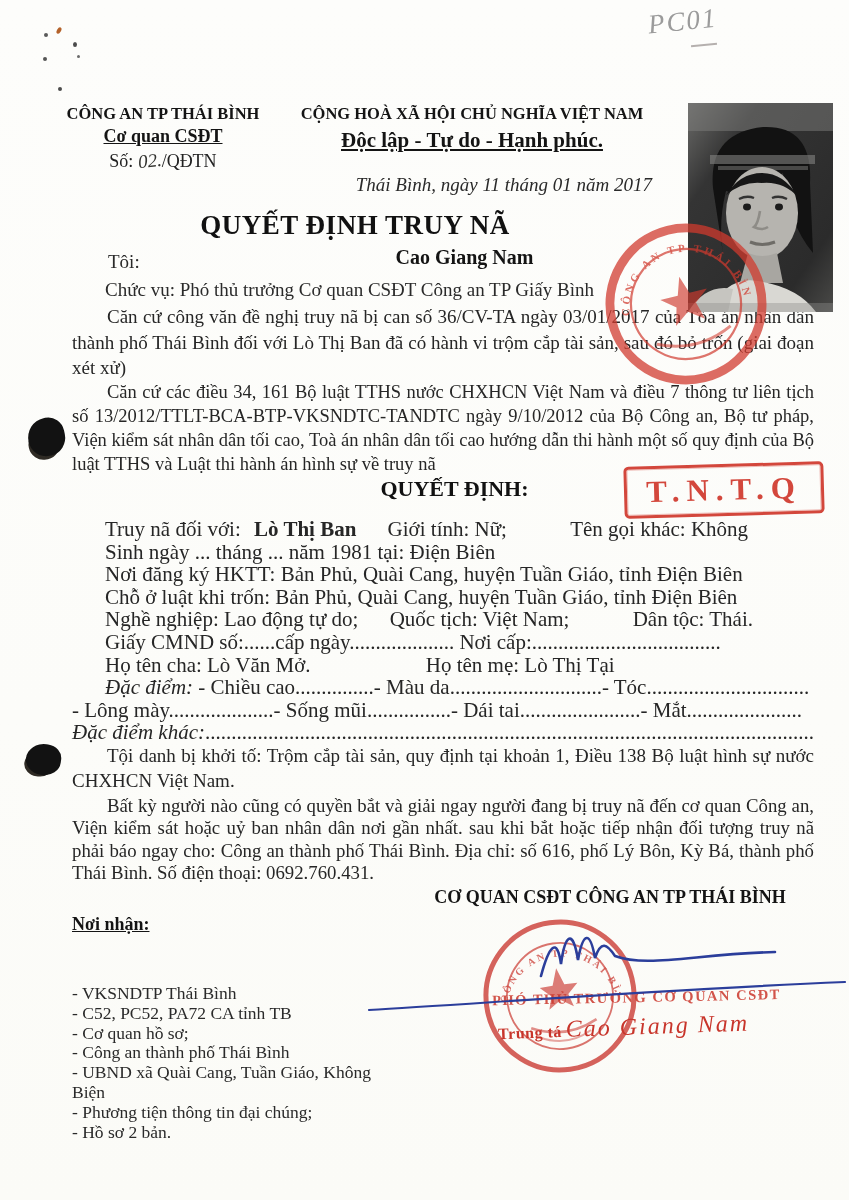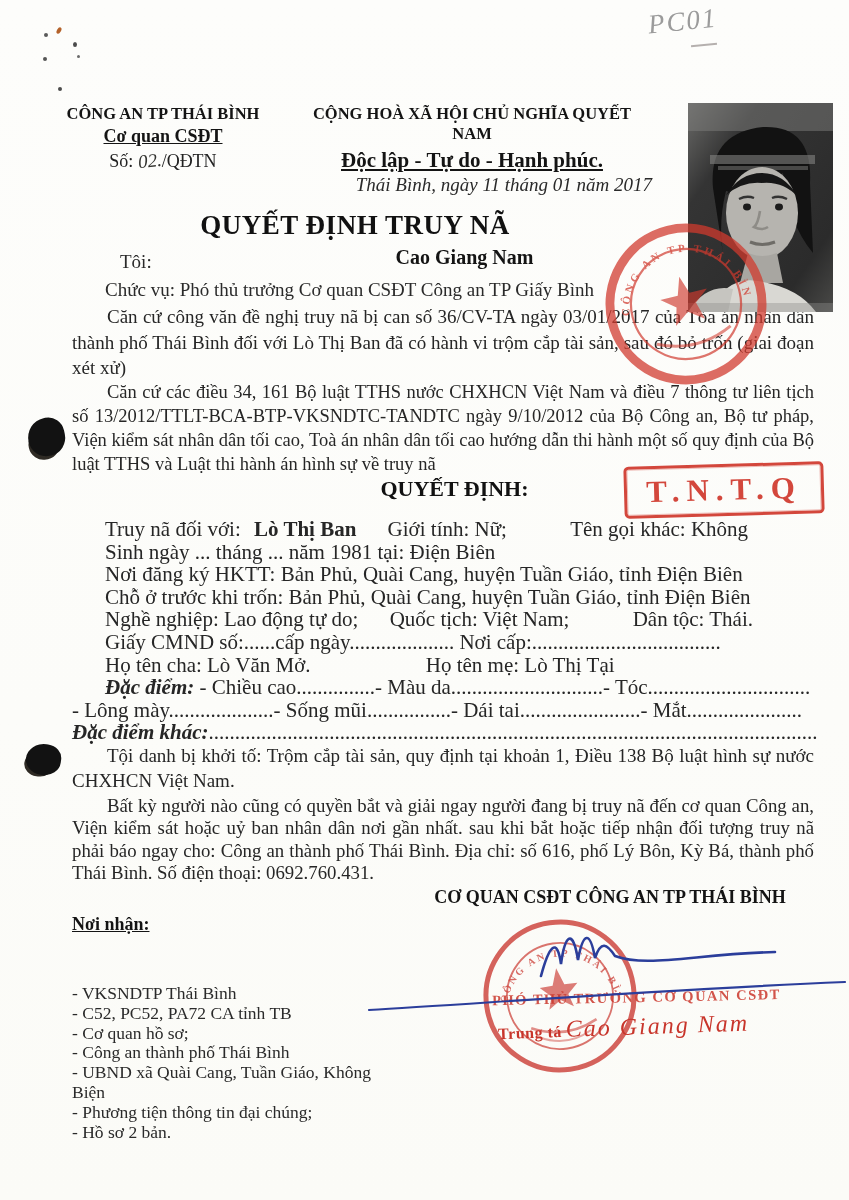--- a/index.html
+++ b/index.html
@@ -16,34 +16,34 @@
   .hdr-left{left:48px;top:104px;width:230px;text-align:center;}
   .hdr-left .l1{font-size:16.5px;font-weight:bold;color:#141414;}
   .hdr-left .l2{font-size:18px;font-weight:bold;text-decoration:underline;margin-top:2px;color:#141414;}
   .hdr-left .l3{font-size:18px;margin-top:3px;color:#222;}
   .hand{display:inline-block;font-style:italic;transform:rotate(-6deg);color:#33332f;font-size:19px;}
   .hdr-nat{left:292px;top:104px;width:360px;text-align:center;}
   .hdr-nat .l1{font-size:16.5px;font-weight:bold;color:#141414;}
   .hdr-nat .l2{font-size:21px;font-weight:bold;text-decoration:underline;margin-top:4px;color:#141414;}
   .dateline{left:292px;top:174px;width:360px;text-align:right;font-style:italic;font-size:19px;color:#2a2a2a;}
   .doc-title{left:0;top:210px;width:710px;text-align:center;font-size:27px;font-weight:bold;letter-spacing:.5px;color:#111;}
-  .toi{left:120px;top:249px;font-size:19px;}
+  .toi{left:108px;top:249px;font-size:19px;}
   .officer{left:40px;top:246px;width:849px;text-align:center;font-size:20px;font-weight:bold;color:#141414;}
   .chucvu{left:105px;top:277px;font-size:19px;}
   .para1{left:72px;top:304px;width:742px;text-indent:35px;font-size:19px;line-height:25.5px;}
   .para2{left:72px;top:380px;width:742px;text-indent:35px;font-size:18.5px;line-height:24px;}
   .decision-head{left:30px;top:476px;width:849px;text-align:center;font-size:22px;font-weight:bold;color:#111;}
   
   .details{left:72px;top:518px;width:744px;font-size:21px;line-height:22.6px;}
   .dline{padding-left:33px;white-space:nowrap;}
   .dline.cont{padding-left:0;}
   .gap-m{display:inline-block;width:26px;}
   .gap-l{display:inline-block;width:58px;}
   .gap-xl{display:inline-block;width:110px;}
-  .bi{font-weight:bold;font-style:italic;}
+  .bi{font-weight:normal;font-style:italic;}
   .para-crime{left:72px;top:744px;width:742px;text-indent:35px;font-size:19px;line-height:24.5px;}
   .para-arrest{left:72px;top:795px;width:742px;text-indent:35px;font-size:18.8px;line-height:22.4px;}
   .signoff{left:390px;top:887px;width:440px;text-align:center;font-size:18px;font-weight:bold;color:#141414;}
   
   .recip-head{left:72px;top:914px;font-size:18px;font-weight:bold;text-decoration:underline;color:#141414;}
   .recip-list{left:72px;top:984px;width:330px;font-size:17.5px;line-height:19.8px;color:#2a2a2a;}
   
   .pencil{left:648px;top:6px;font-size:27px;color:#9b9b9b;transform:rotate(-6deg);font-style:italic;letter-spacing:2px;}
   .pencil-underline{left:691px;top:44px;width:26px;height:2px;background:#b5b0ae;transform:rotate(-5deg);}
   
@@ -84,21 +84,21 @@
   <div class="abs pencil">PC01</div>
   <div class="abs pencil-underline"></div>
 
   <div class="abs hdr-left">
     <div class="l1">CÔNG AN TP THÁI BÌNH</div>
     <div class="l2">Cơ quan CSĐT</div>
     <div class="l3"><span>Số:</span> <span class="hand">02.</span><span>/QĐTN</span></div>
   </div>
 
   <div class="abs hdr-nat">
-    <div class="l1">CỘNG HOÀ XÃ HỘI CHỦ NGHĨA QUYẾT NAM</div>
+    <div class="l1">CỘNG HOÀ XÃ HỘI CHỦ NGHĨA VIỆT NAM</div>
     <div class="l2">Độc lập - Tự do - Hạnh phúc.</div>
   </div>
   <div class="abs dateline">Thái Bình, ngày 11 tháng 01 năm 2017</div>
 
   <div class="abs photo">
     <svg width="145" height="209" viewBox="0 0 145 209" xmlns="http://www.w3.org/2000/svg">
       <defs>
         <linearGradient id="pbg" x1="0" y1="0" x2="1" y2="1">
           <stop offset="0" stop-color="#6b6b69"></stop>
             <stop offset=".25" stop-color="#343434"></stop>
@@ -152,21 +152,21 @@
 
   <div class="abs details">
     <div class="dline">
       <span>Truy nã đối với:</span>
       <span class="b" style="padding-left:8px;">Lò Thị Ban</span>
       <span class="gap-m"></span><span>Giới tính: Nữ;</span>
       <span class="gap-l"></span><span>Tên gọi khác: Không</span>
     </div>
     <div class="dline">Sinh ngày ... tháng ... năm 1981 tại:  Điện Biên</div>
     <div class="dline">Nơi đăng ký HKTT: Bản Phủ, Quài Cang, huyện Tuần Giáo, tỉnh Điện Biên</div>
-    <div class="dline">Chỗ ở trước khi trốn: Bản Phủ, Quài Cang, huyện Tuần Giáo, tỉnh Điện Biên</div>
+    <div class="dline">Chỗ ở luật khi trốn: Bản Phủ, Quài Cang, huyện Tuần Giáo, tỉnh Điện Biên</div>
     <div class="dline">
       <span>Nghề nghiệp: Lao động tự do;</span>
       <span class="gap-m"></span><span>Quốc tịch: Việt Nam;</span>
       <span class="gap-l"></span><span>Dân tộc: Thái.</span>
     </div>
     <div class="dline">Giấy CMND số:......cấp ngày.................... Nơi cấp:....................................</div>
     <div class="dline">
       <span>Họ tên cha: Lò Văn Mở.</span>
       <span class="gap-xl"></span><span>Họ tên mẹ: Lò Thị Tại</span>
     </div>

